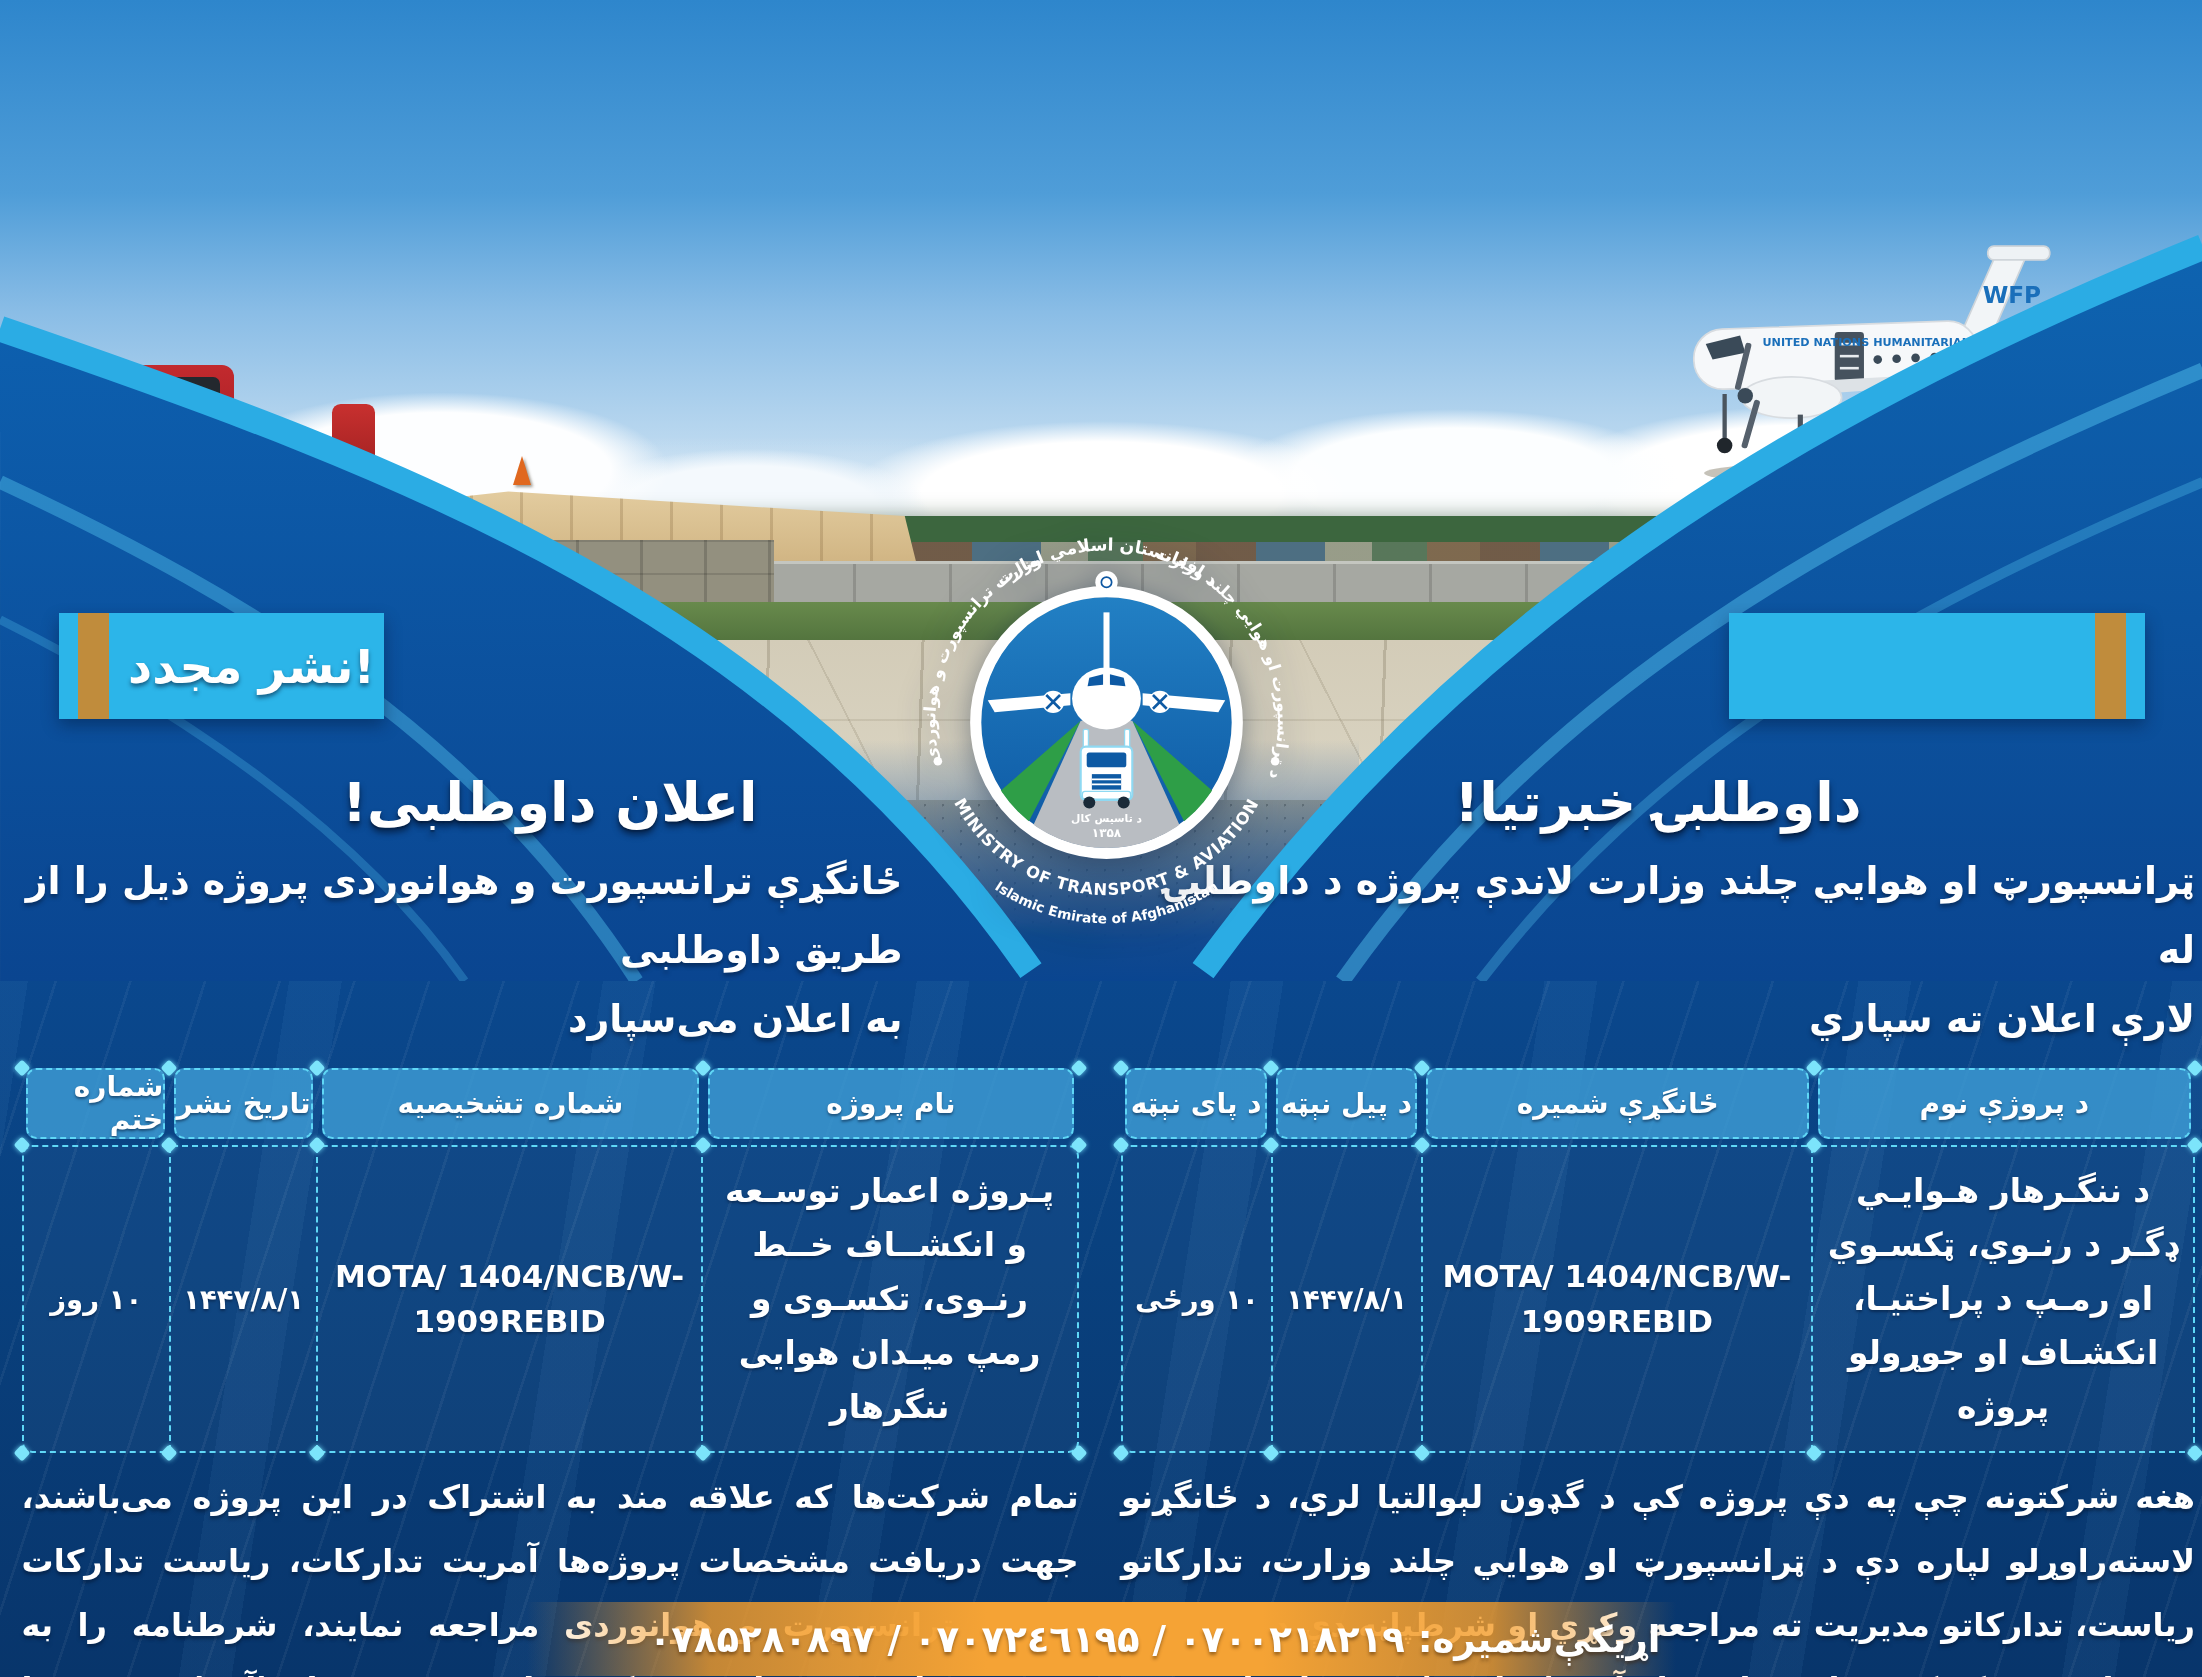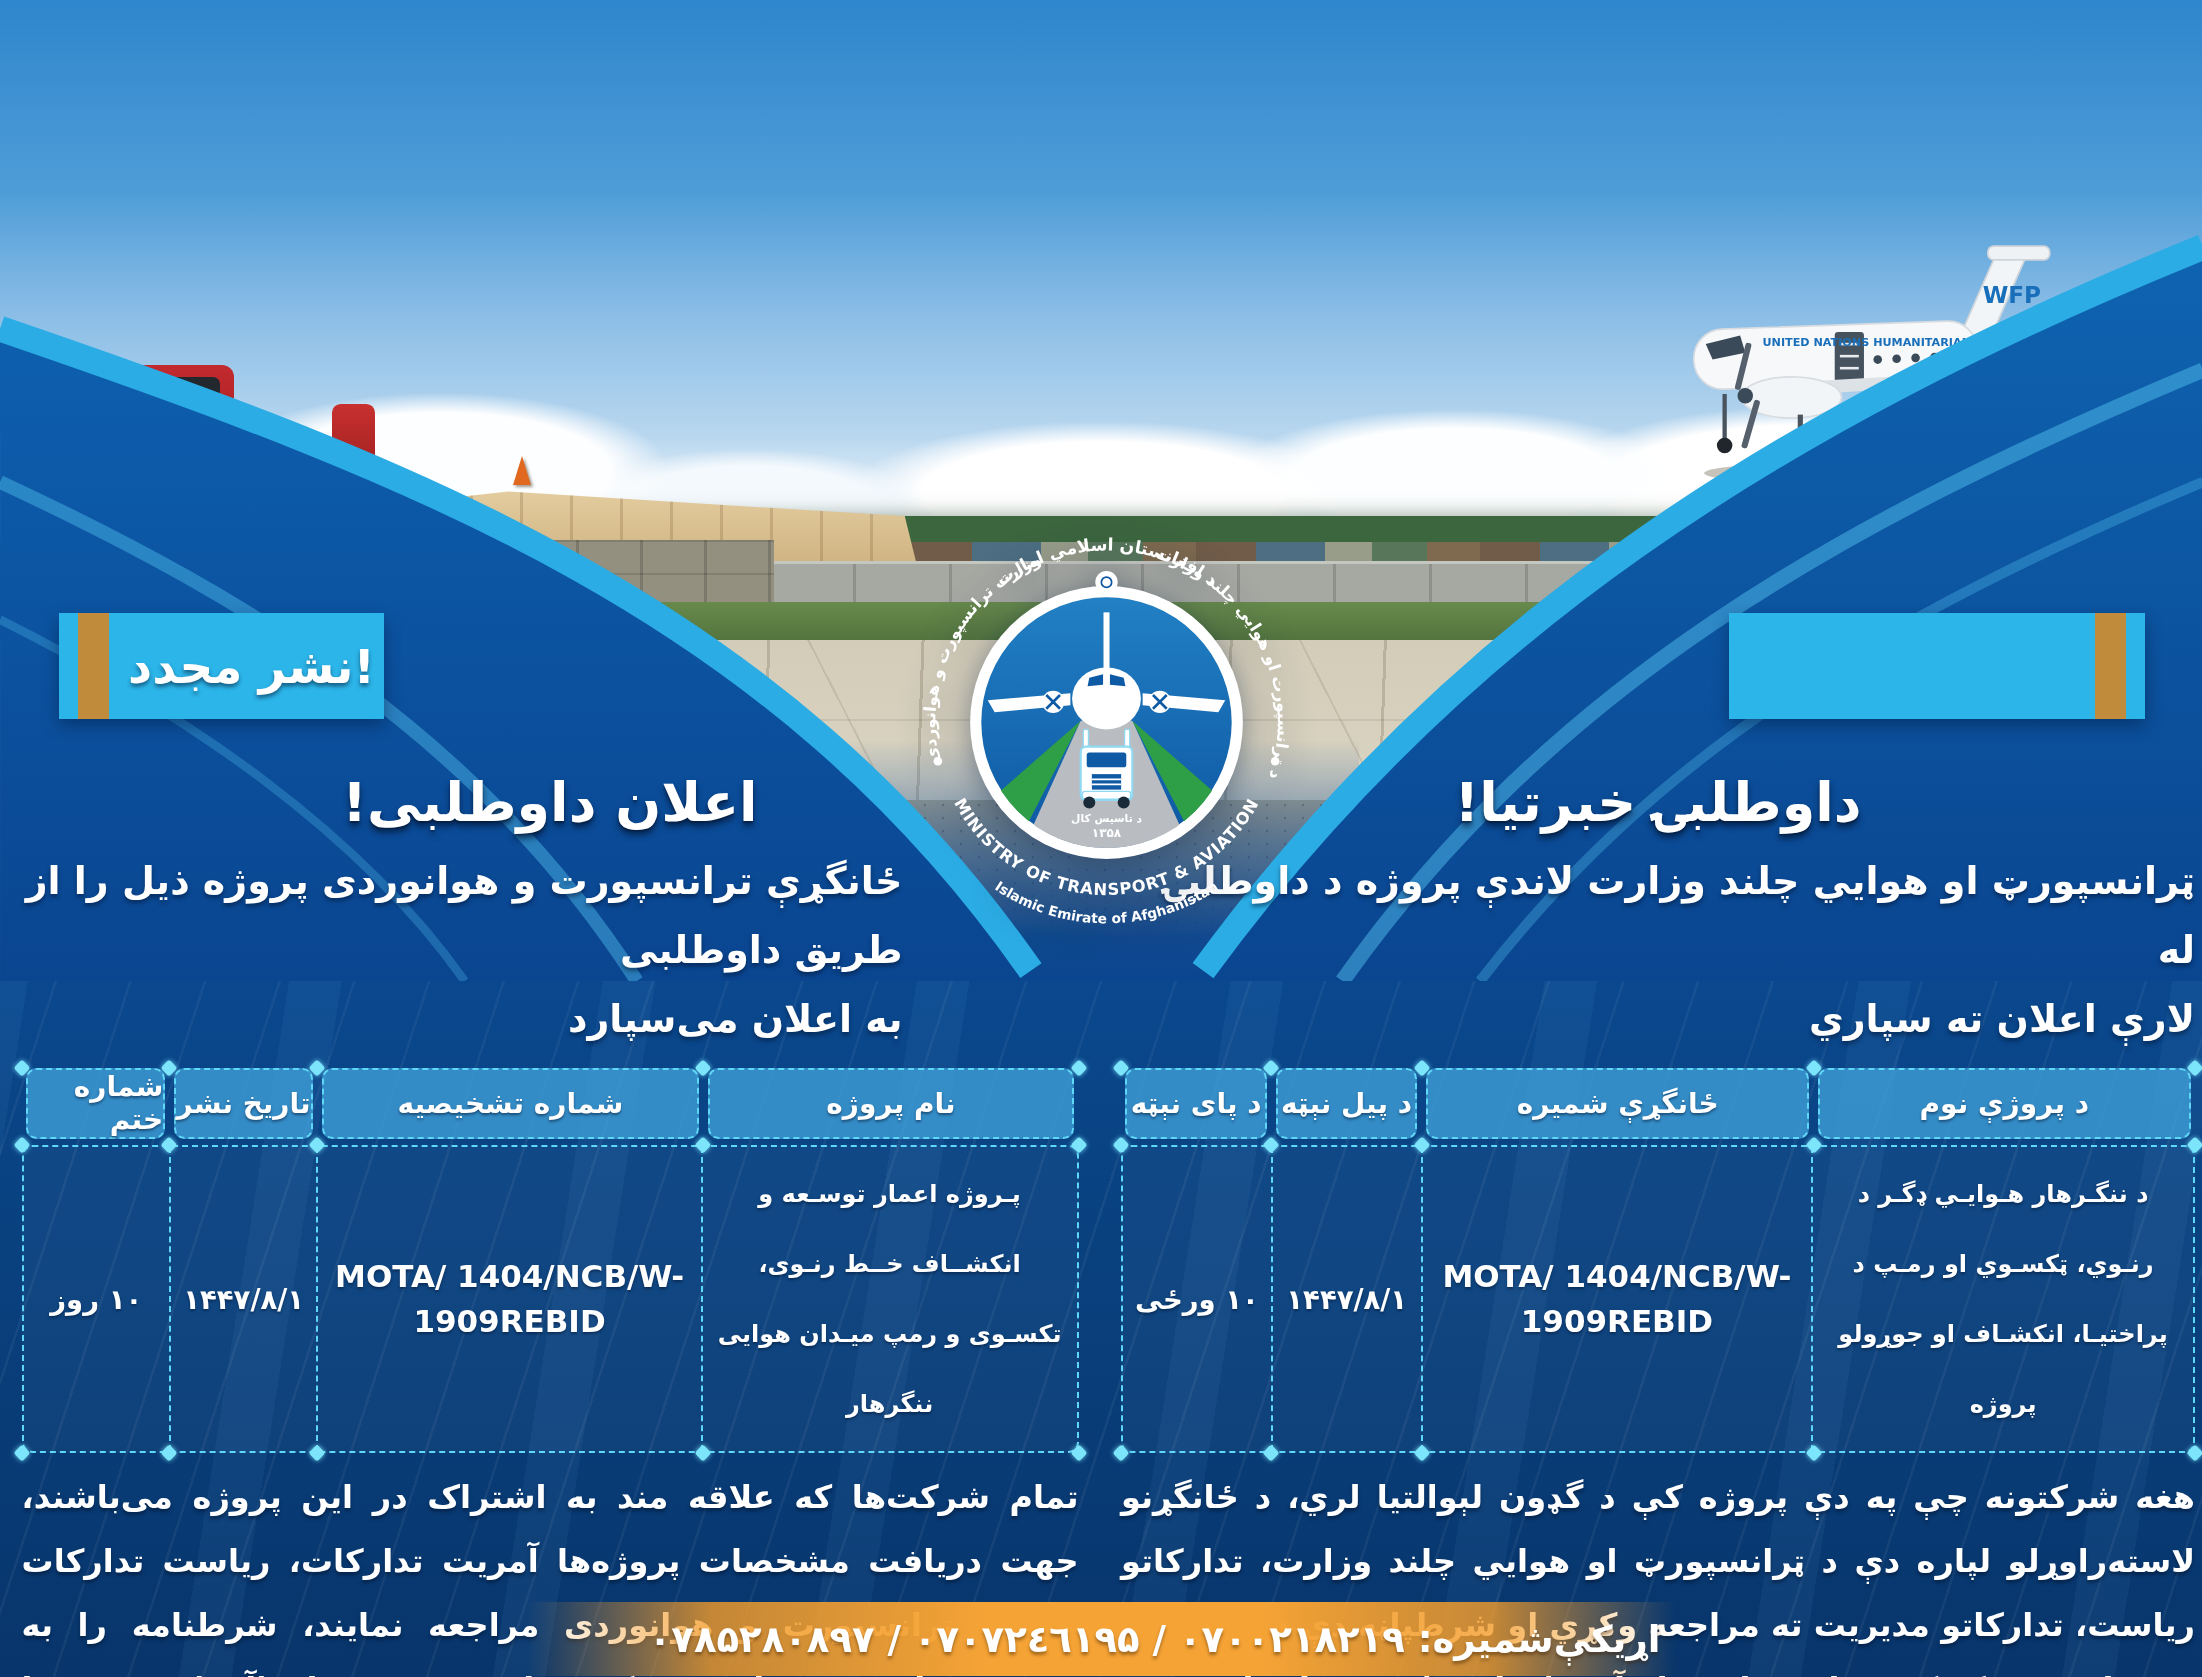--- a/index.html
+++ b/index.html
@@ -120,21 +120,21 @@
   .thead { display:grid; grid-template-columns:35.5% 36.5% 14% 14%; height:71px; }
   .th { margin:0 4.3px; background:rgba(64,160,217,.78); border:2.6px dashed #5fd7f6; border-radius:10.3px;
     display:flex; align-items:center; justify-content:center;
     font-size:28px; font-weight:bold; text-shadow:0 1.7px 2.6px rgba(3,22,50,.5); }
   .tbody { position:absolute; left:0; right:0; top:77px; height:308px;
     display:grid; grid-template-columns:35.5% 36.5% 14% 14%;
     border:2.6px dashed #5fd7f6; border-radius:10.3px; background:rgba(255,255,255,.03); }
   .td { display:flex; align-items:center; justify-content:center; text-align:center;
     padding:10.3px 8.6px; font-weight:bold; text-shadow:0 1.7px 2.6px rgba(3,22,50,.5); }
   .td + .td { border-inline-start:2.6px dashed #5fd7f6; }
-  .td-name { font-size:24px; line-height:70px; }
+  .td-name { font-size:33px; line-height:54px; }
   .td-id { font-size:31px; line-height:45px; }
   .td-date, .td-days { font-size:27.5px; white-space:nowrap; }
   .dm { position:absolute; width:12px; height:12px; background:#7ce4fb; border-radius:2.6px;
     transform:translate(-50%,-50%) rotate(45deg); box-shadow:0 0 5.2px rgba(120,230,255,.9); }
 
   .note { margin-top:12px; font-size:32px; font-weight:bold; line-height:64px;
     text-align:justify; text-shadow:0 2.6px 3.4px rgba(3,22,50,.55); }
 
   
   .footer-strip { position:absolute; left:527px; top:1602px; width:1149px; height:74px; z-index:25;

